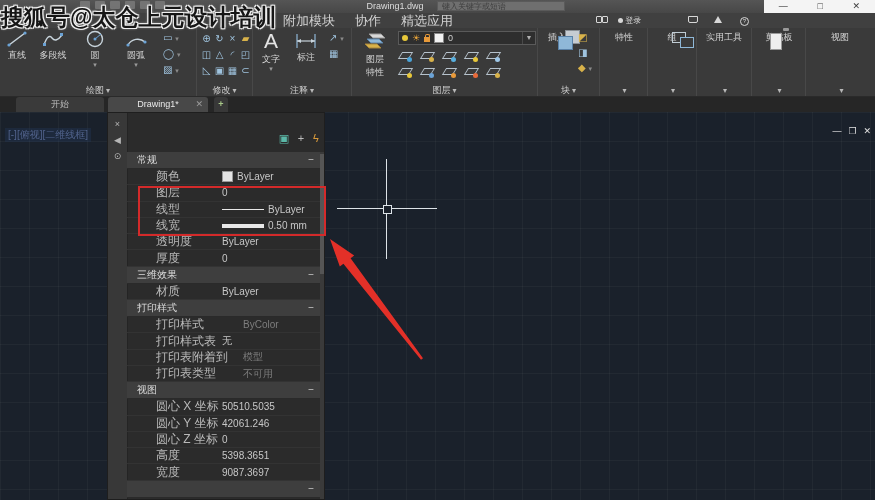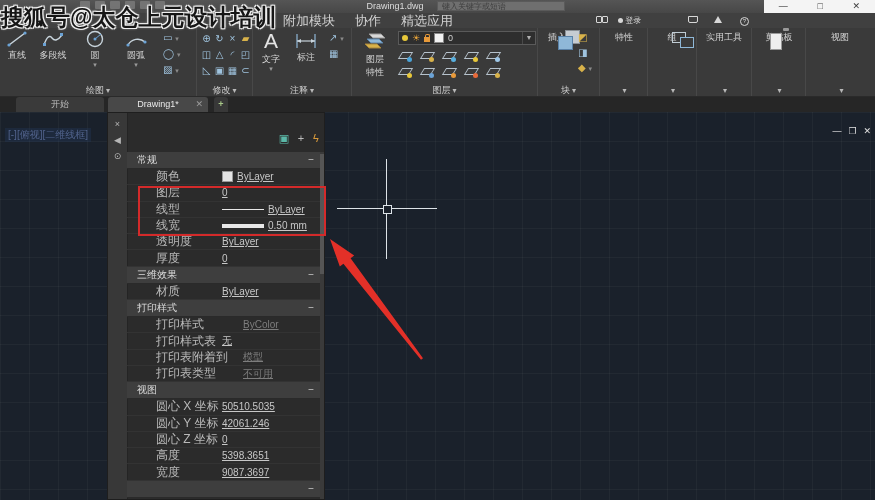--- a/index.html
+++ b/index.html
@@ -112,21 +112,21 @@
   #pal-selrow{position:absolute;left:0;top:16px;width:100%;height:18px;}
   #pal-select{position:absolute;left:7px;top:1px;width:139px;height:16px;background:#333;border:1px solid #5a5a5a;box-sizing:border-box;
       color:#cccccc;font-size:10px;line-height:14px;padding-left:5px;}
   #pal-select .dd{position:absolute;right:0;top:0;width:13px;height:100%;border-left:1px solid #4a4a4a;color:#b0b0b0;font-size:7px;text-align:center;line-height:14px;}
   .ptool{position:absolute;top:2px;width:14px;height:14px;font-size:11px;text-align:center;line-height:14px;}
   #pal-sections{position:absolute;left:0;top:39px;right:4px;bottom:0;overflow:hidden;}
   .pal-header{height:16px;background:#3e3e3e;border-bottom:1px solid #2a2a2a;color:#dcdcdc;font-size:10px;line-height:16px;padding-left:10px;position:relative;}
   .pal-header .pmin{position:absolute;right:6px;top:0;color:#cfcfcf;}
   .pal-row{height:16.3px;box-sizing:border-box;border-bottom:1px solid #333;display:flex;align-items:center;}
   .pal-label{width:95px;padding-left:29px;box-sizing:border-box;color:#b9b9b9;font-size:12px;white-space:nowrap;}
-  .pal-value{flex:1;color:#c7c7c7;font-size:10px;display:flex;align-items:center;gap:4px;white-space:nowrap;text-decoration:underline;}
+  .pal-value{flex:1;color:#c7c7c7;font-size:10px;display:flex;align-items:center;gap:4px;white-space:nowrap;}
   .pal-value.dim{color:#7d7d7d;padding-left:21px;}
   .sw{width:9px;height:9px;background:#e4e4e4;border:1px solid #999;display:inline-block;}
   .ln{width:42px;height:1px;background:#e8e8e8;display:inline-block;}
   .lw{width:42px;height:4px;background:#e8e8e8;display:inline-block;}
   #pal-scroll{position:absolute;right:0;top:39px;width:4px;bottom:0;background:#3a3a3a;}
   #pal-scroll i{position:absolute;left:0;top:2px;width:4px;height:120px;background:#555;}
   
   #hl-box{left:138px;top:186px;width:184px;height:46px;border:2px solid #d42a2a;z-index:60;}
   #arrow-svg{left:0;top:0;z-index:55;pointer-events:none;}
   #watermark{left:1px;top:2px;z-index:70;font-size:23px;font-weight:bold;color:#161616;white-space:nowrap;

